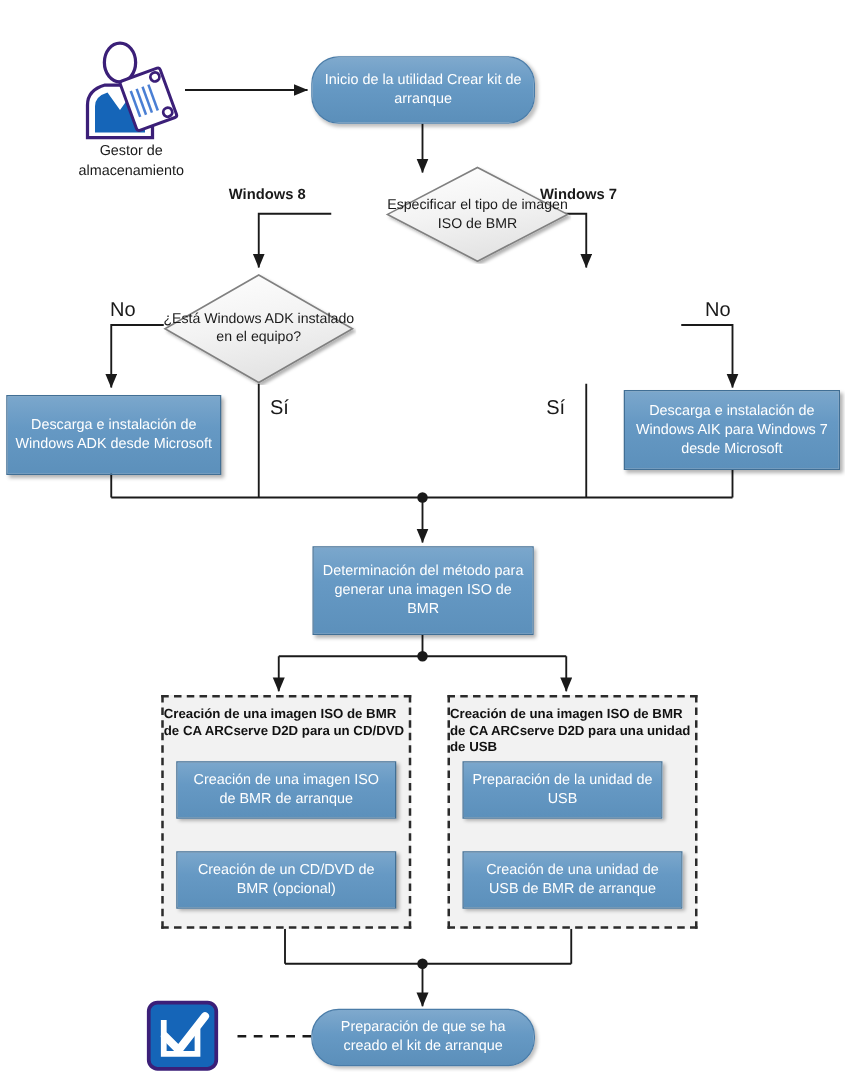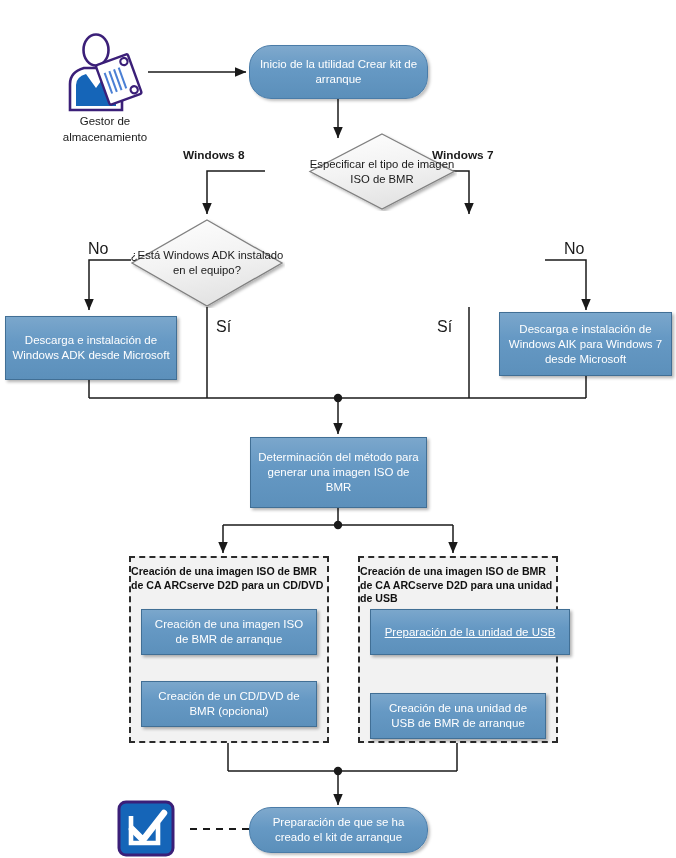--- a/index.html
+++ b/index.html
@@ -259,22 +259,22 @@
 
   <div class="group" style="left:129px; top:556px; width:200px; height:187px;">
     <div class="group-title" style="top:7px;">Creación de una imagen ISO de BMR de CA ARCserve D2D para un CD/DVD</div>
   </div>
   <div class="node proc" style="left:141px; top:609px; width:176px; height:46px;text-align:center;">Creación de una imagen ISO de BMR de arranque</div>
   <div class="node proc" style="left:141px; top:681px; width:176px; height:46px;">Creación de un CD/DVD de BMR (opcional)</div>
 
   <div class="group" style="left:358px; top:556px; width:200px; height:187px;">
     <div class="group-title" style="top:7px;">Creación de una imagen ISO de BMR de CA ARCserve D2D para una unidad de USB</div>
   </div>
-  <div class="node proc" style="left:370px; top:609px; width:200px; height:46px;text-decoration:underline;">Preparación de la unidad de  USB</div>
-  <div class="node proc" style="left:370px; top:681px; width:176px; height:46px;margin-top:12px;">Creación de una unidad de USB de BMR de arranque</div>
+  <div class="node proc" style="left:370px; top:609px; width:160px; height:46px;">Preparación de la unidad de  USB</div>
+  <div class="node proc" style="left:370px; top:681px; width:176px; height:46px;">Creación de una unidad de USB de BMR de arranque</div>
 
   <div class="icon-box" style="left:116px; top:799px; width:64px; height:60px;">
     <svg width="64" height="60" viewBox="0 0 64 60" xmlns="http://www.w3.org/2000/svg">
       <rect x="3" y="3" width="54" height="53" rx="7" fill="#1565b8" stroke="#3b1f78" stroke-width="3"></rect>
       <path d="M 15,17 L 15,44 L 42,44 L 42,24" fill="none" stroke="#ffffff" stroke-width="4.6"></path>
       <path d="M 16,30 L 27,41 L 48,14" fill="none" stroke="#ffffff" stroke-width="6.5" stroke-linecap="round" stroke-linejoin="round"></path>
     </svg>
   </div>
 
   <div class="node pill" style="left:249px; top:807px; width:179px; height:46px;">Preparación de que se ha creado el kit de arranque</div>

